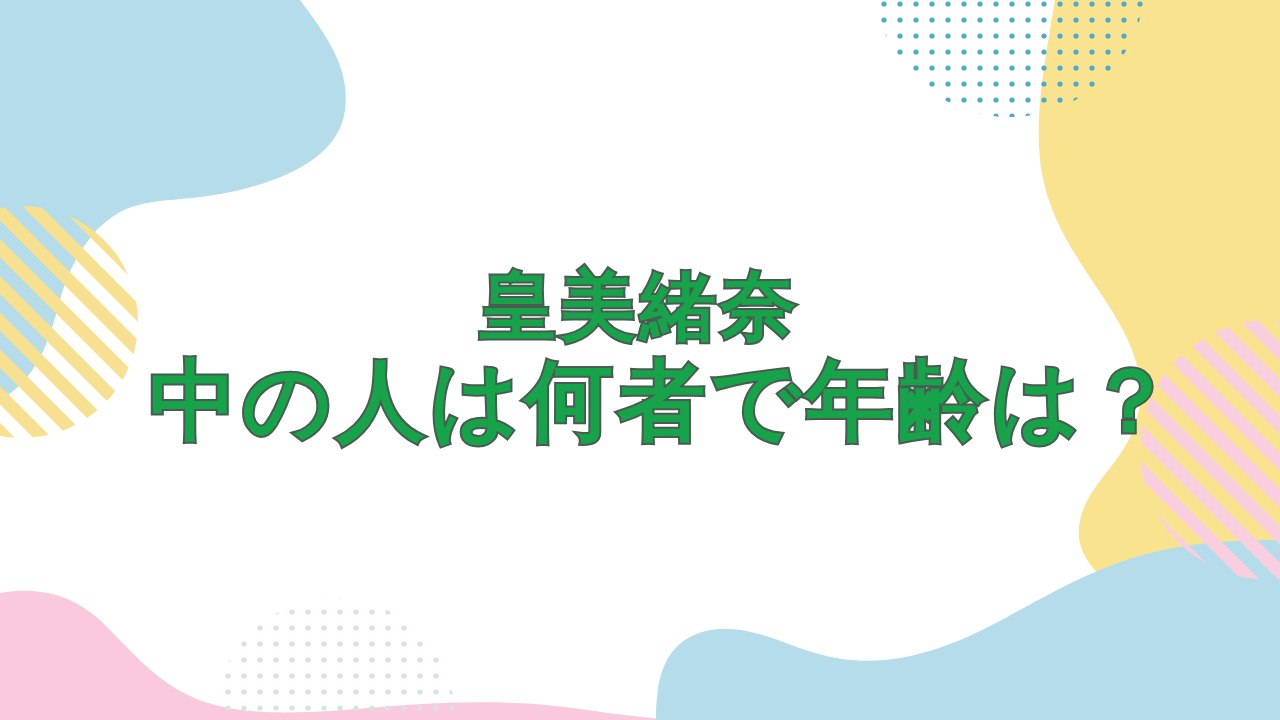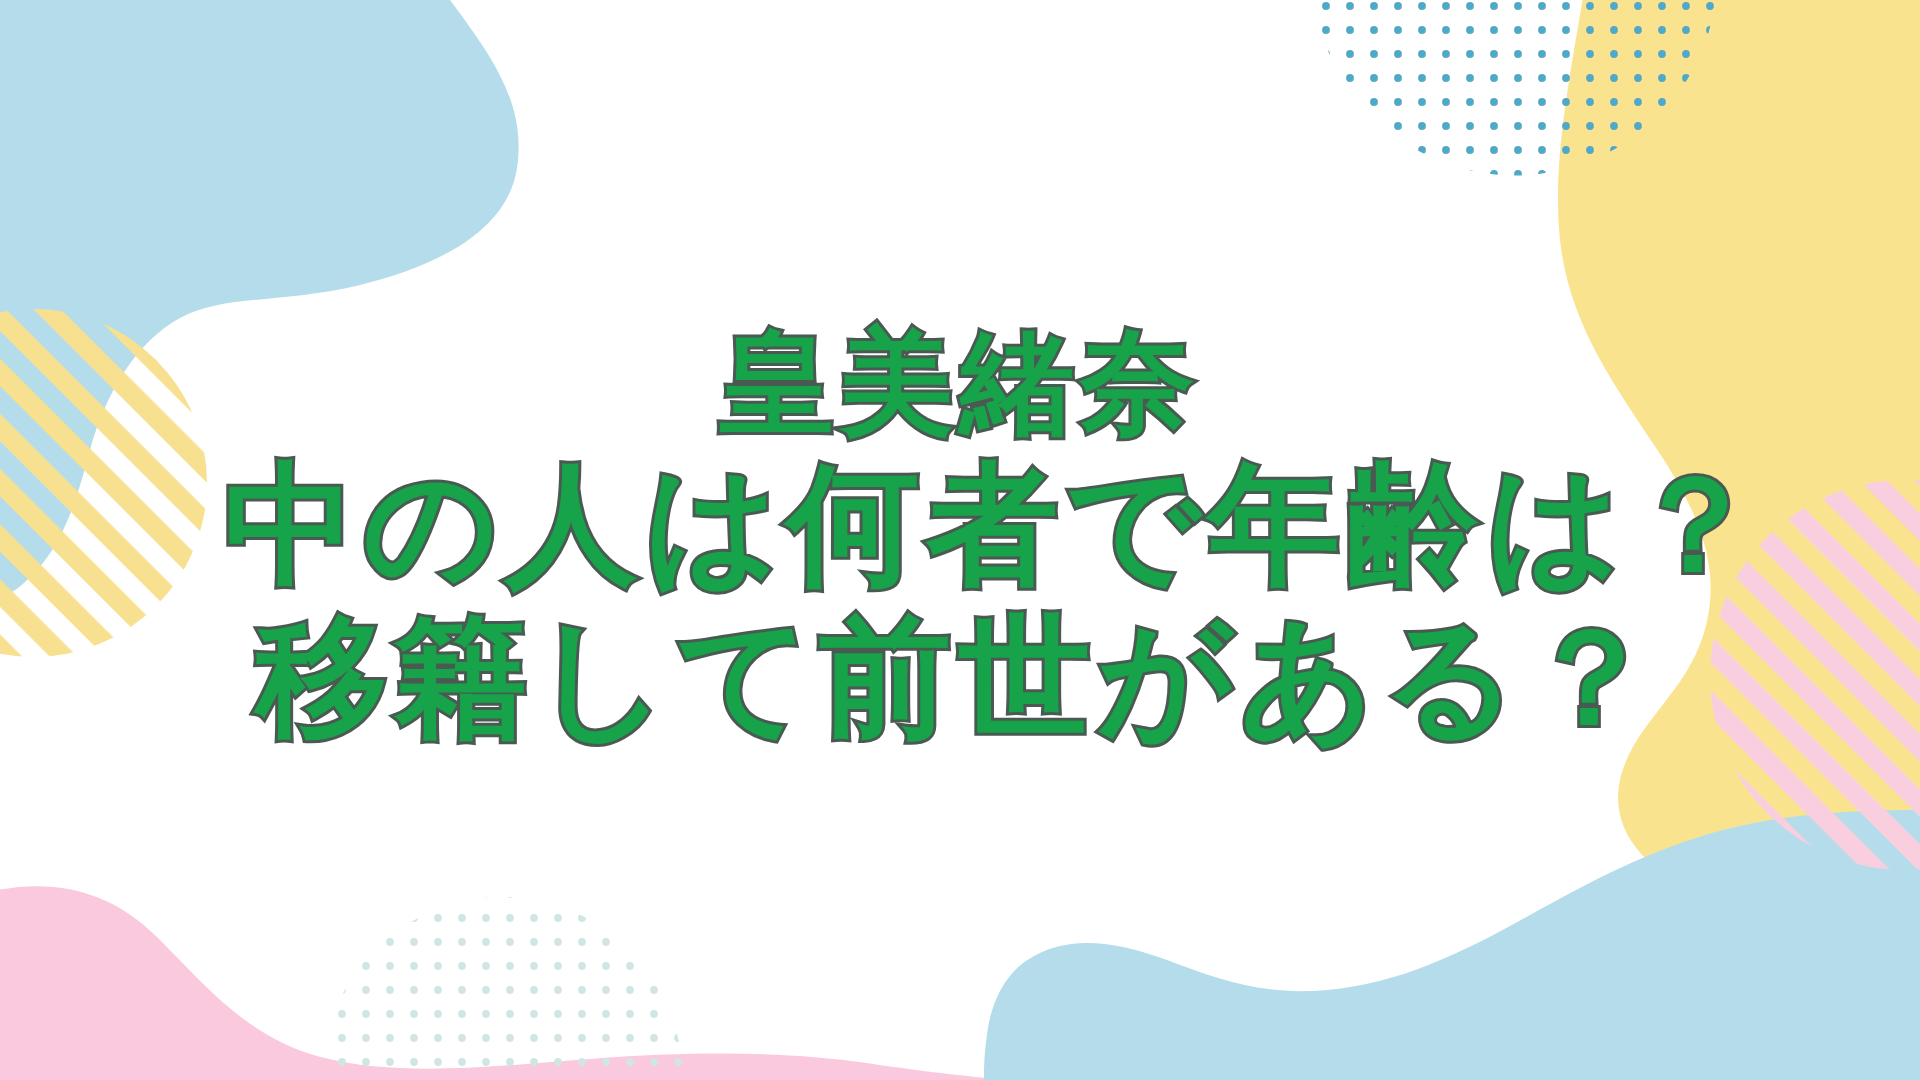--- a/index.html
+++ b/index.html
@@ -152,17 +152,16 @@
       <g clip-path="url(#clip-tealdots)">
         <rect x="200" y="590" width="280" height="140" fill="url(#pat-teal-dots)"></rect>
       </g>
     </svg>
   </div>
 
   <div id="text-layer">
     <div class="title-block">
       <span class="title-line line-1">皇美緒奈</span>
       <span class="title-line line-2">中の人は何者で年齢は？</span>
-      <span class="title-line line-3">移籍して前世がある？</span>
     </div>
   </div>
 
 </div>
 
 </body></html>

